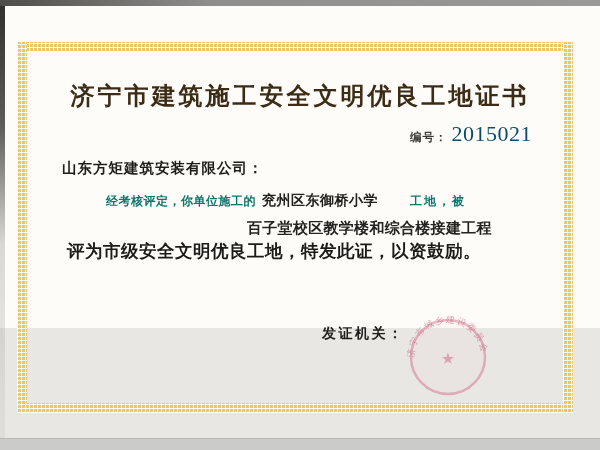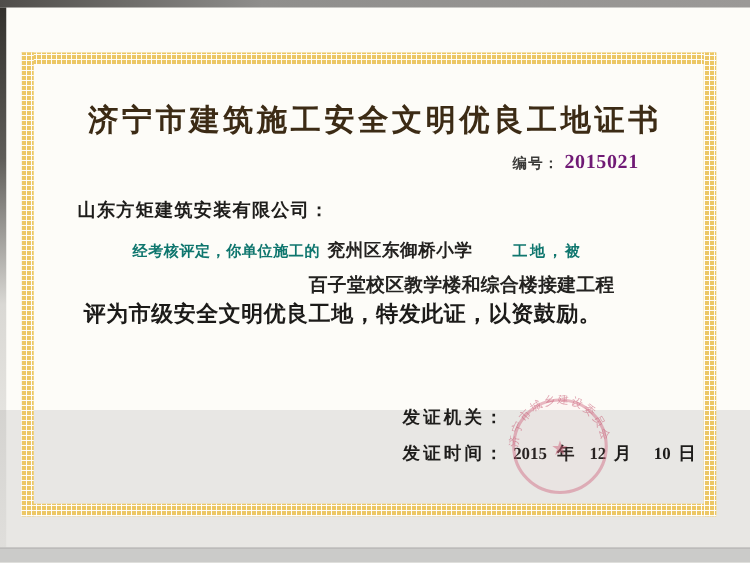--- a/index.html
+++ b/index.html
@@ -24,22 +24,22 @@
       repeating-linear-gradient(90deg,rgba(255,255,255,.95) 0 1px,transparent 1px 4px);}
   .gf-top{left:17px;top:42px;width:556px;height:10px;}
   .gf-bottom{left:17px;top:403px;width:556px;height:10px;}
   .gf-left{left:17px;top:42px;width:10px;height:371px;}
   .gf-right{left:563px;top:42px;width:10px;height:371px;}
 
   .title{position:absolute;left:30px;right:30px;top:80px;text-align:center;
     font-size:24px;font-weight:bold;letter-spacing:3px;color:#3c2b15;white-space:nowrap;}
   .serial{position:absolute;left:410px;top:121px;display:flex;align-items:baseline;}
   .serial .lbl{font-size:11.5px;color:#3a3a38;letter-spacing:1px;font-weight:600;}
-  .serial .num{font-family:"Liberation Serif","DejaVu Serif",serif;font-weight:bold;
-    font-size:16px;color:#701a75;margin-left:4px;letter-spacing:.5px;}
+  .serial .num{font-family:"Liberation Serif","DejaVu Serif",serif;font-weight:normal;
+    font-size:22px;color:#0c4a6e;margin-left:4px;letter-spacing:.5px;}
 
   .company{position:absolute;left:62px;top:159px;font-size:14.5px;font-weight:600;
     color:#1e1d1b;letter-spacing:1px;}
 
   .line1{position:absolute;left:106px;top:192px;display:flex;align-items:baseline;white-space:nowrap;}
   .line1 .big{font-size:12px;font-weight:600;color:#0f766e;letter-spacing:.5px;}
   .line1 .fill{font-size:14px;font-weight:700;color:#242220;margin-left:6px;letter-spacing:.5px;}
   .line1 .tail{margin-left:32px;letter-spacing:2px;}
   .line2{position:absolute;left:247px;top:219px;font-size:15px;font-weight:700;
     color:#242321;letter-spacing:.3px;white-space:nowrap;}
@@ -87,29 +87,20 @@
     <span class="fill">兖州区东御桥小学</span>
     <span class="big tail">工地，被</span>
   </div>
 
   <div class="line2">百子堂校区教学楼和综合楼接建工程</div>
 
   <div class="line3">评为市级安全文明优良工地，特发此证，以资鼓励。</div>
 
   <div class="issuer">发证机关：</div>
 
-  <div class="daterow">
-    <span class="lbl">发证时间：</span>
-    <span class="d y">2015</span>
-    <span class="u uy">年</span>
-    <span class="d m">12</span>
-    <span class="u um">月</span>
-    <span class="d dd">10</span>
-    <span class="u ud">日</span>
-  </div>
 
   <svg class="seal" viewBox="0 0 82 82">
     <circle cx="41" cy="41" r="37" fill="rgba(236,170,186,0.07)" stroke="rgba(207,100,125,0.5)" stroke-width="2.5"></circle>
     <defs>
       <path id="sealArc" d="M 9 52 A 34 34 0 1 1 73 52" fill="none"></path>
     </defs>
     <text font-size="9" fill="rgba(198,85,112,0.6)" letter-spacing="1.5">
       <textPath href="#sealArc" startOffset="8%">济宁市城乡建设委员会</textPath>
     </text>
     <text x="41" y="48" text-anchor="middle" font-size="16" fill="rgba(205,95,120,0.55)">★</text>

